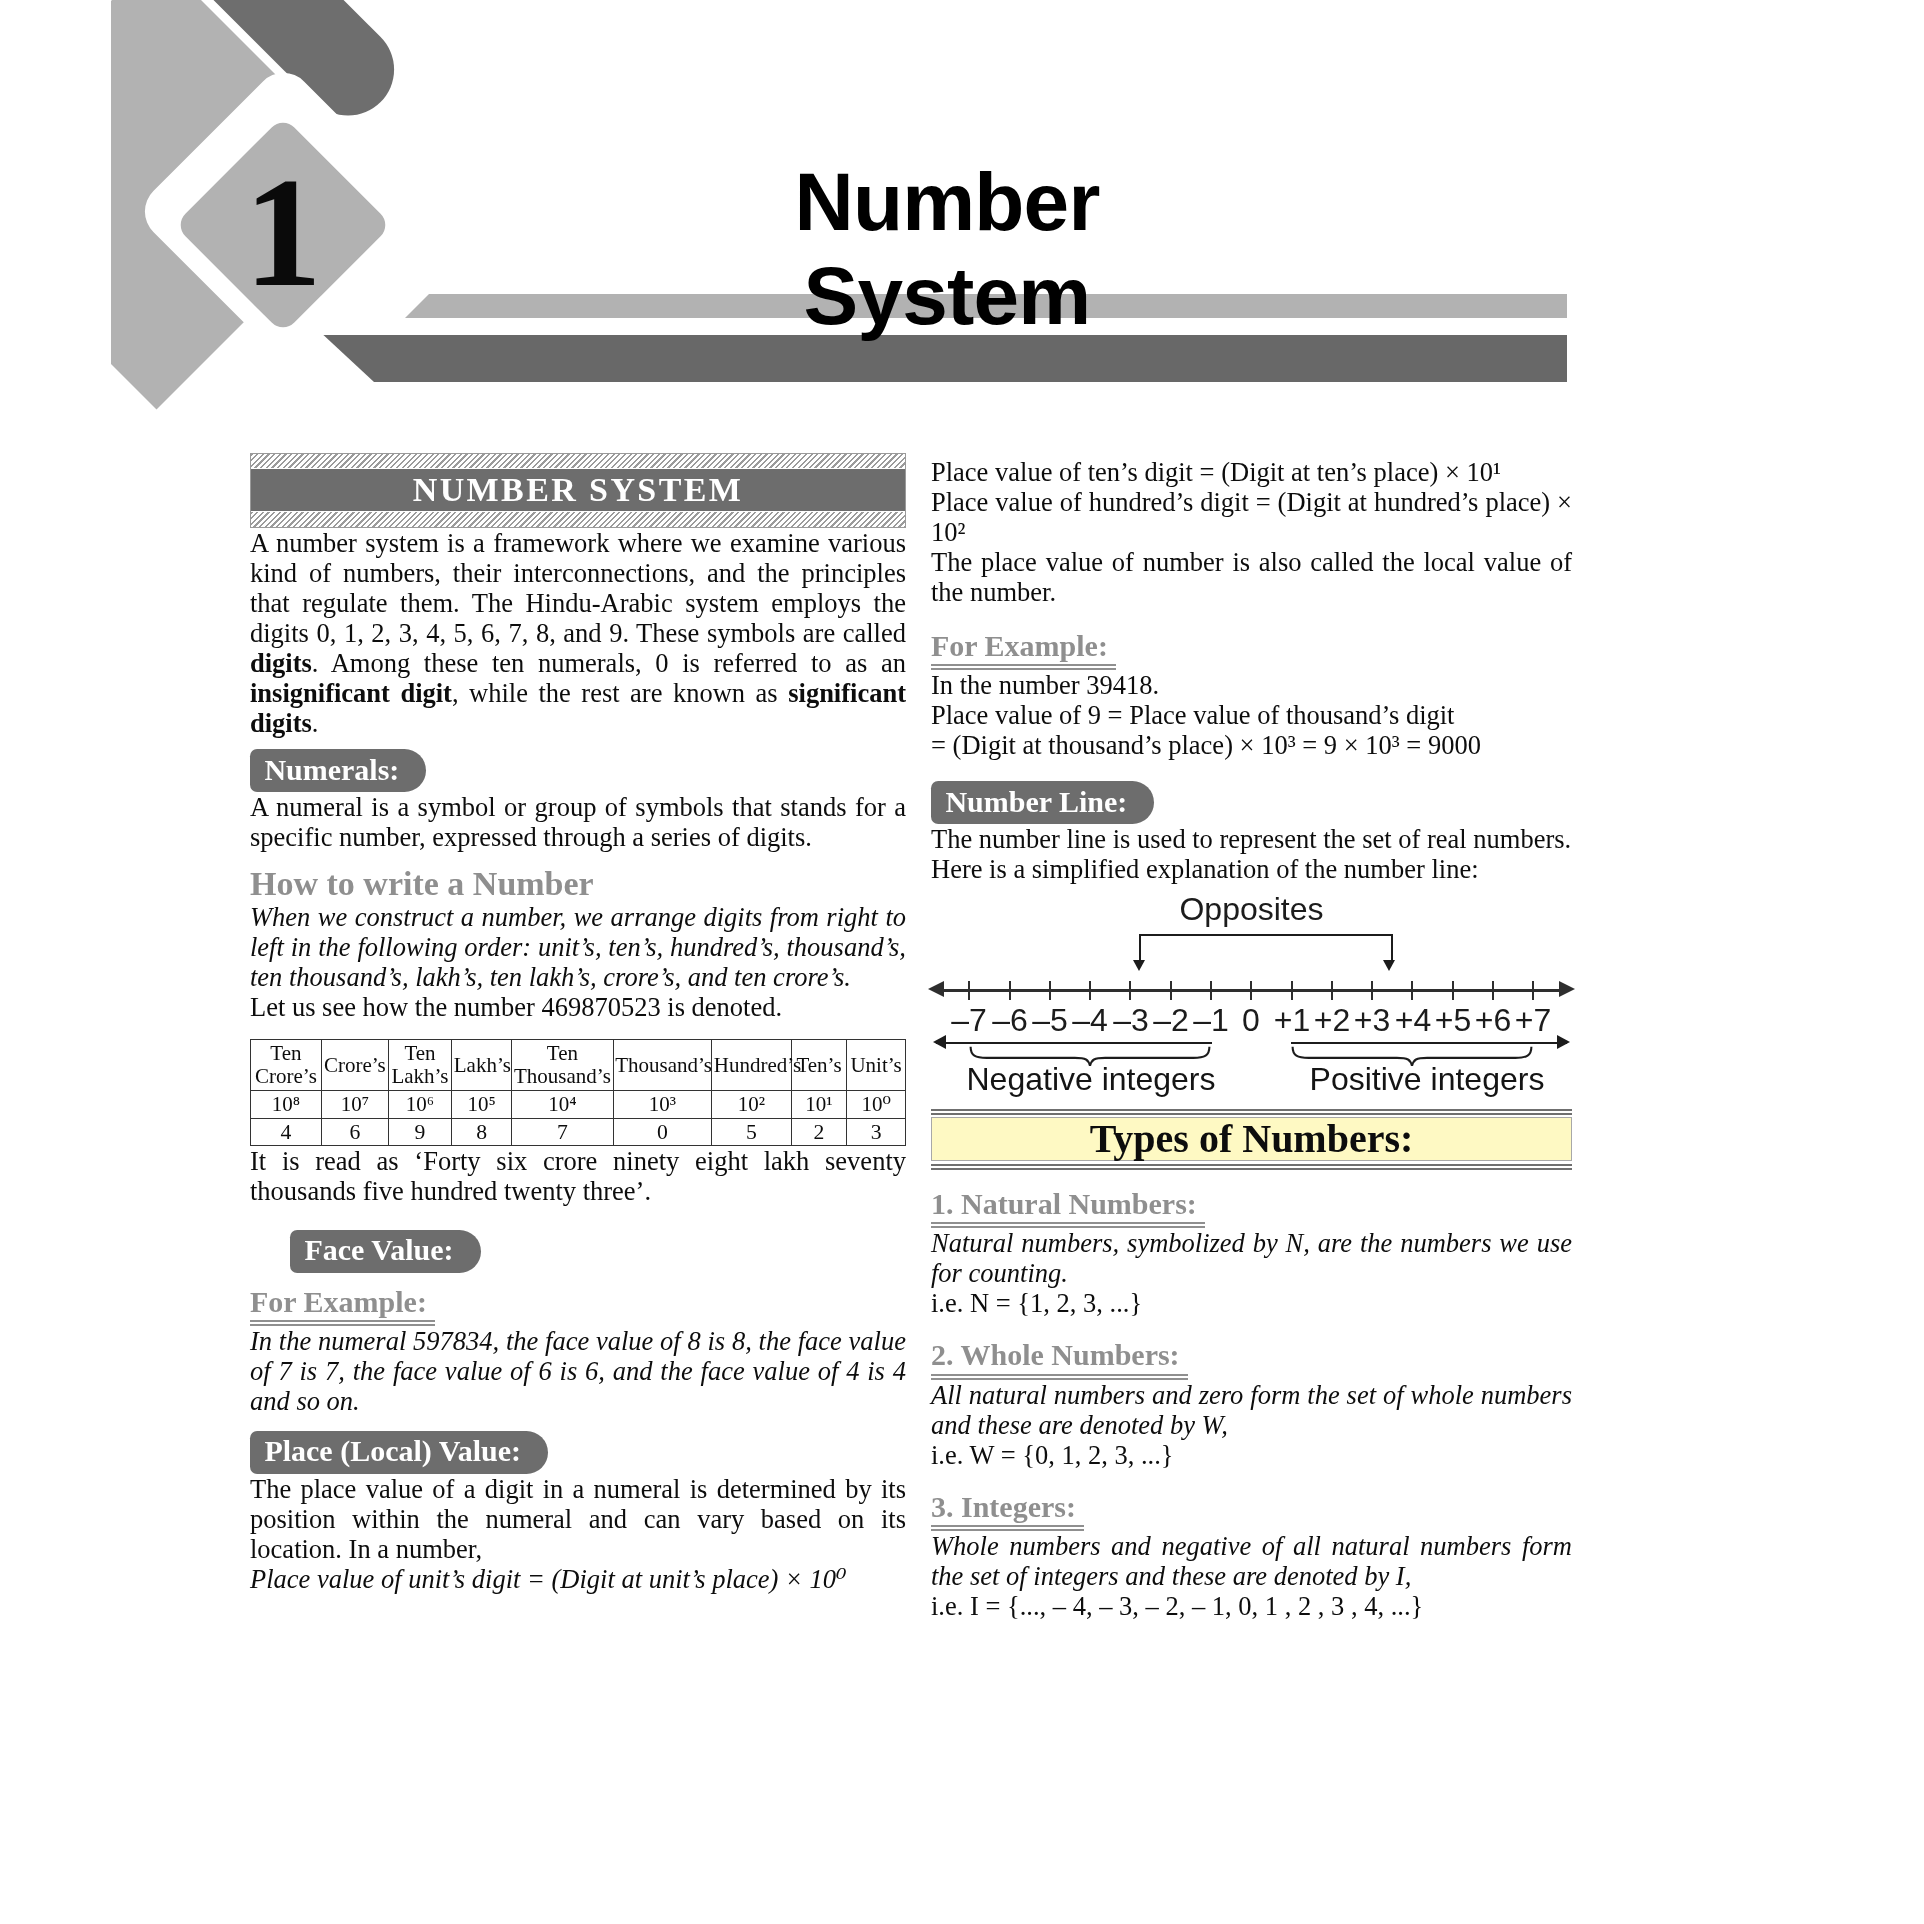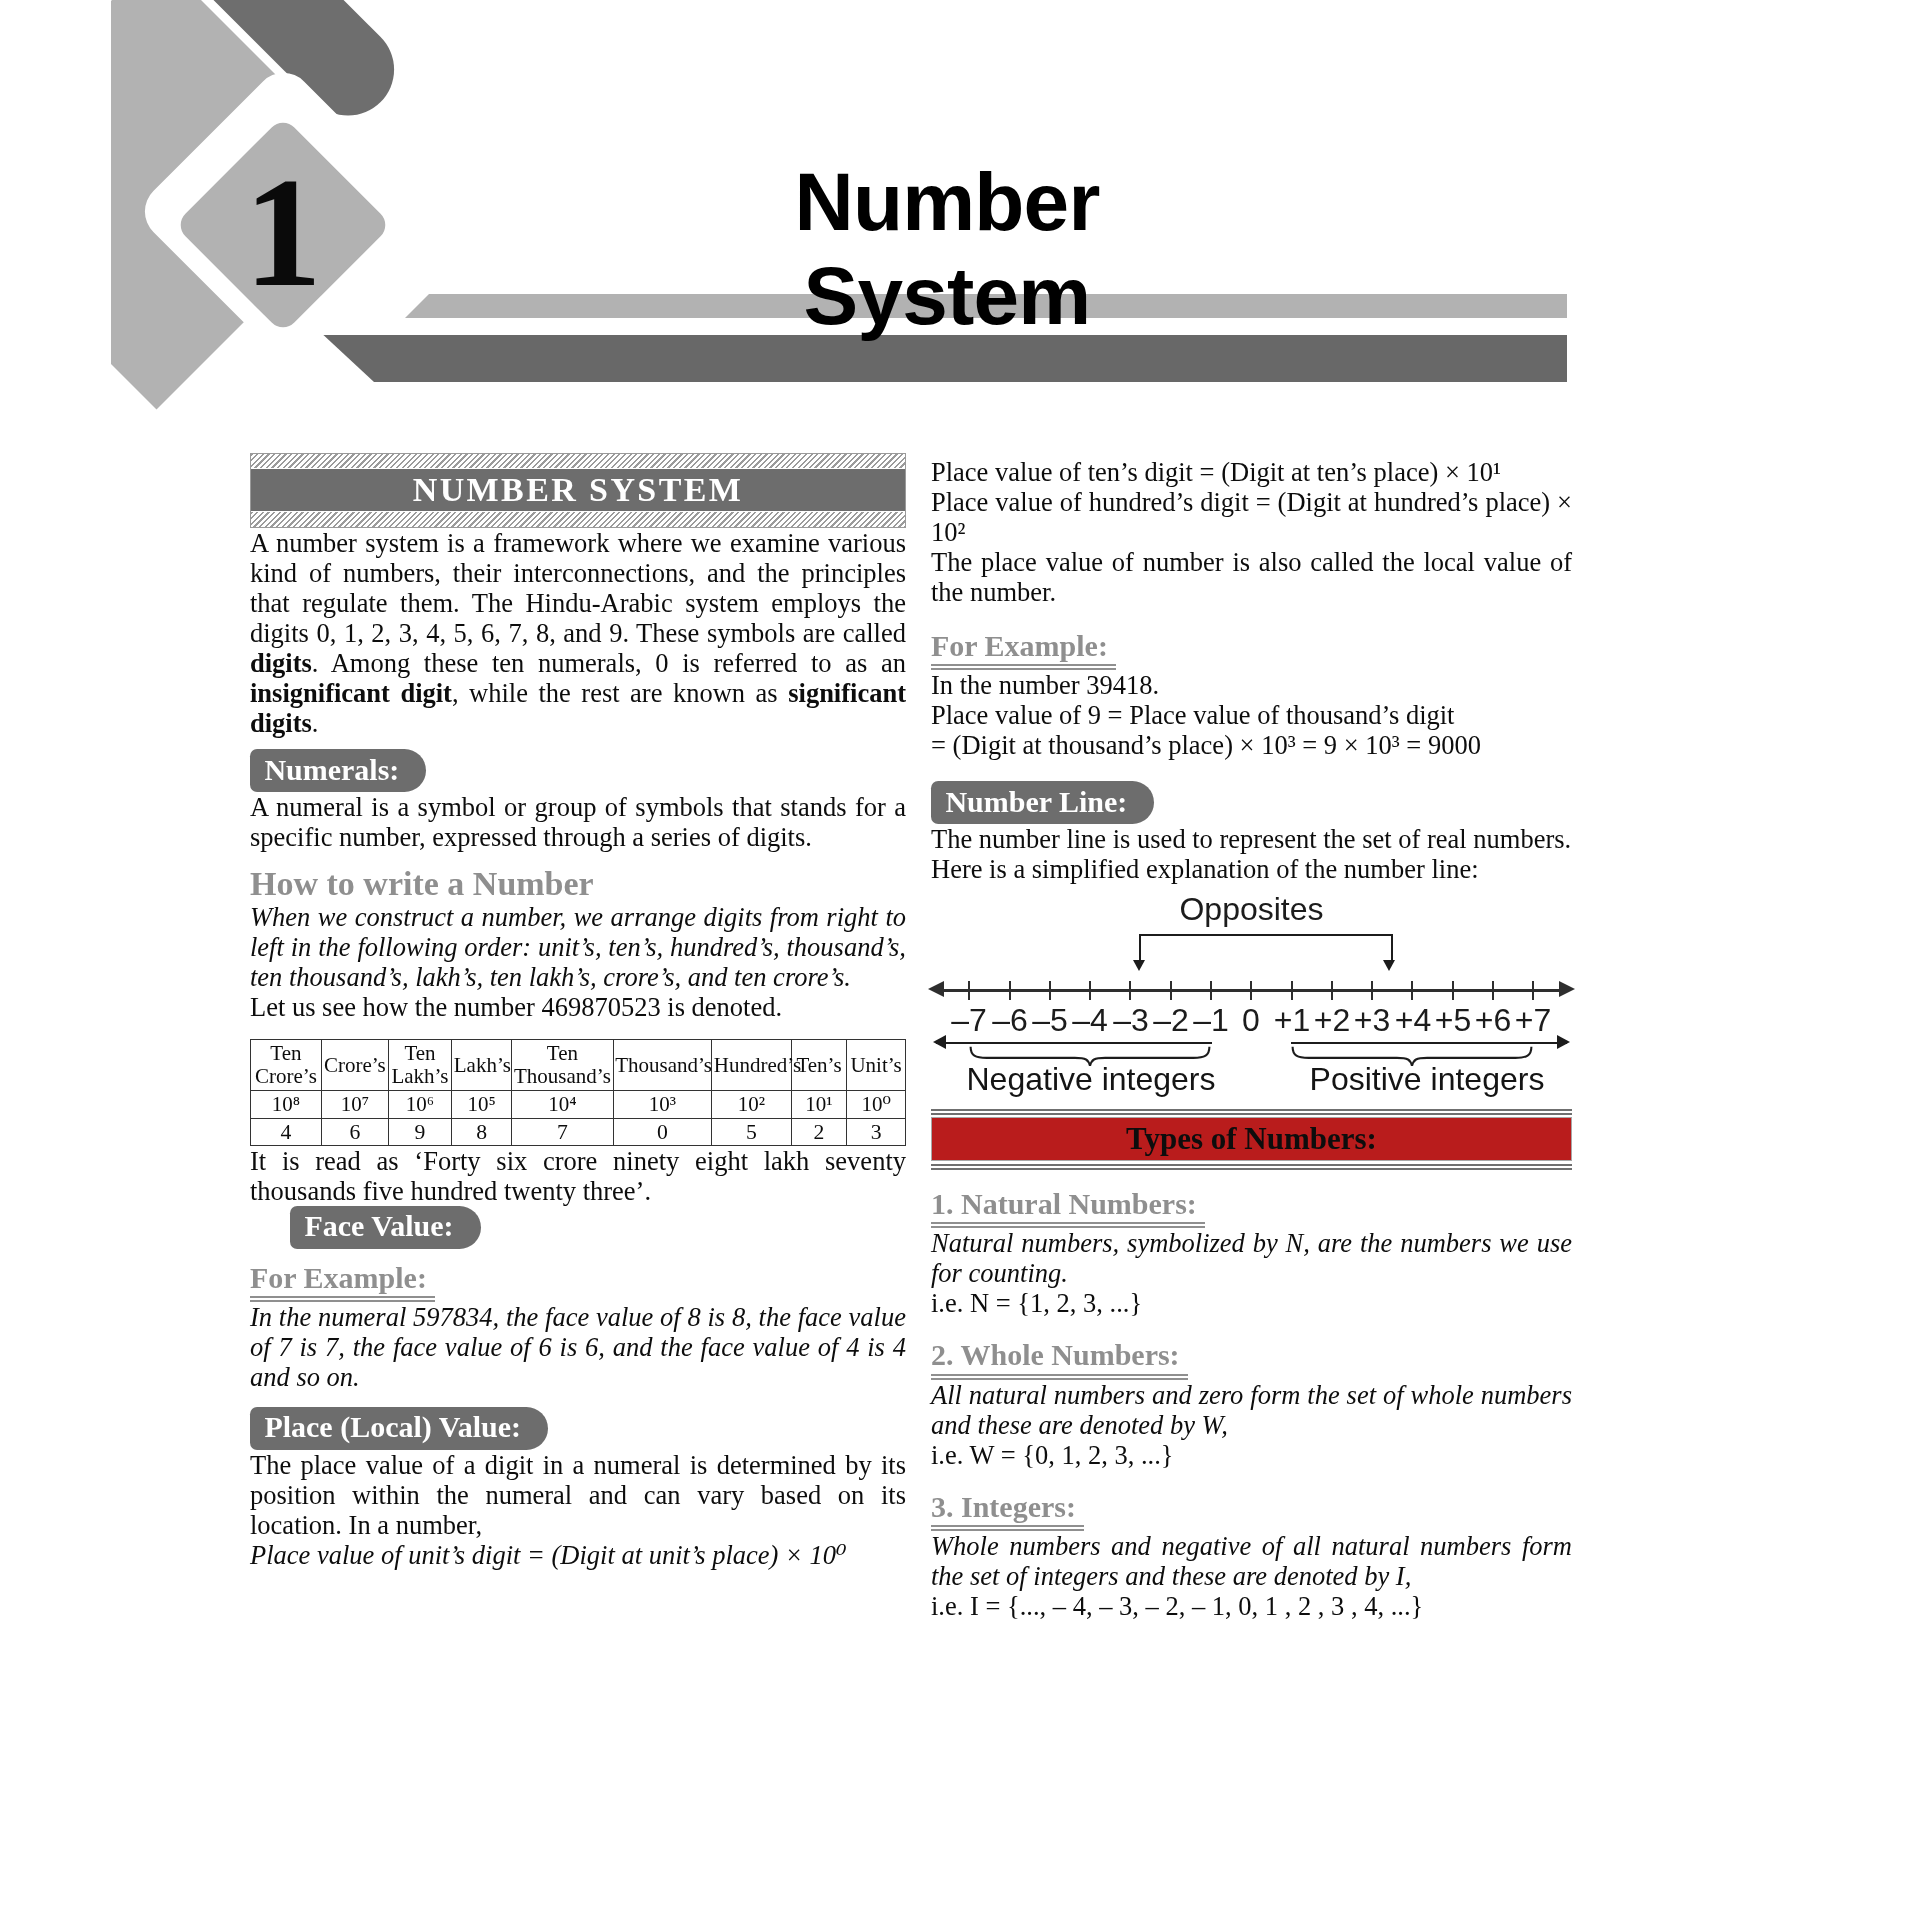--- a/index.html
+++ b/index.html
@@ -51,22 +51,22 @@
   
   table.pv{border-collapse:collapse;width:100%;table-layout:fixed;margin-top:17px;
            border:1.6px solid #333;}
   table.pv td{border:1.2px solid #333;text-align:center;vertical-align:middle;
               font-size:21px;line-height:22.5px;padding:2.4px 1.6px;}
   table.pv tr.vals td{font-size:21.7px;padding:1.6px 1.6px;}
 
   
   .types-wrap{margin-top:13px;}
   .double-rule{height:2.4px;border-top:2.4px solid #6f6f6f;border-bottom:2.4px solid #6f6f6f;}
-  .types-box{margin:2.4px 0;background:#b91c1c;border:0.8px solid #a8a8a8;text-align:center;
-             font-weight:bold;font-size:31px;line-height:34px;padding:4px 0;}
+  .types-box{margin:2.4px 0;background:#fef9c3;border:0.8px solid #a8a8a8;text-align:center;
+             font-weight:bold;font-size:40px;line-height:34px;padding:4px 0;}
 
   
   #numline{position:relative;height:202px;margin-top:9.6px;
            font-family:"Liberation Sans","DejaVu Sans",sans-serif;}
   #nl-opposites{position:absolute;left:0;right:0;top:0;text-align:center;font-size:32px;color:#1c1c1c;}
   #nl-bracket{position:absolute;left:208px;width:250px;top:40px;height:26px;
               border-top:2.4px solid #1c1c1c;border-left:2.4px solid #1c1c1c;border-right:2.4px solid #1c1c1c;}
   .arr-down{position:absolute;width:0;height:0;border-left:6.4px solid transparent;
             border-right:6.4px solid transparent;border-top:11.2px solid #1c1c1c;top:66px;}
   #nl-line{position:absolute;left:6.4px;right:6.4px;top:95px;height:3.2px;background:#2e2e2e;}
@@ -78,21 +78,21 @@
   .range-line{position:absolute;top:148px;height:2.4px;background:#1c1c1c;}
   .rl-left-head{position:absolute;top:141px;left:1.6px;width:0;height:0;border-top:7.2px solid transparent;
                 border-bottom:7.2px solid transparent;border-right:13.6px solid #1c1c1c;}
   .rl-right-head{position:absolute;top:141px;right:1.6px;width:0;height:0;border-top:7.2px solid transparent;
                  border-bottom:7.2px solid transparent;border-left:13.6px solid #1c1c1c;}
   .brace{position:absolute;top:151px;}
   .range-label{position:absolute;top:170px;transform:translateX(-50%);font-size:32px;color:#141414;white-space:nowrap;}
 
   .mt8{margin-top:6.4px;font-style:italic;}.mt10{margin-top:8px;}.mt12{margin-top:9.6px;}.mt14{margin-top:11.2px;}
   .mt16{margin-top:13px;}.mt18{margin-top:14.4px;}.mt22{margin-top:17.6px;}.mt26{margin-top:21px;}
-  .mt28{margin-top:22.5px;}.mt30{padding-left:40px;}
+  .mt28{margin-top:22.5px;}.mt30{margin-top:24px;padding-left:40px;}
 </style>
 </head>
 <body>
 
 <div id="page">
 
   <div class="hbar bar-light"></div>
   <div class="hbar bar-dark"></div>
 
   <div id="emblem">

